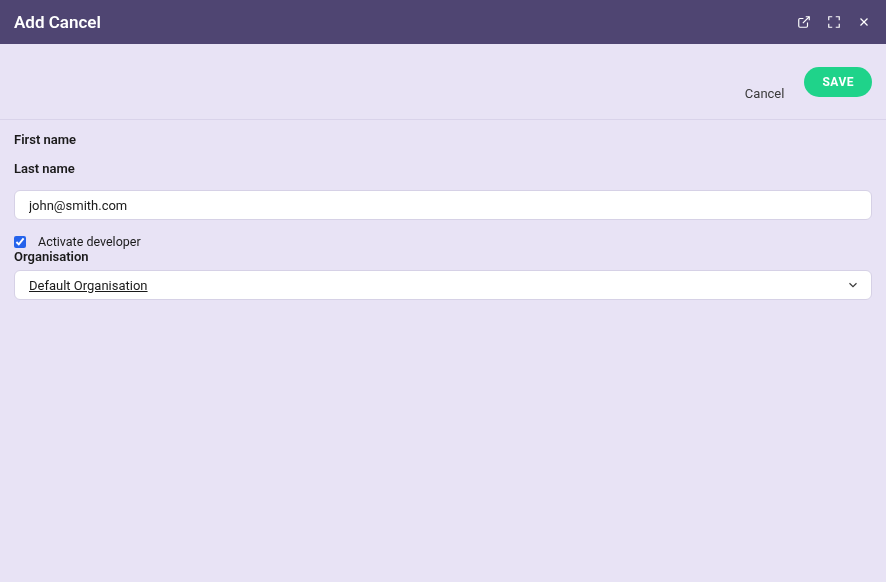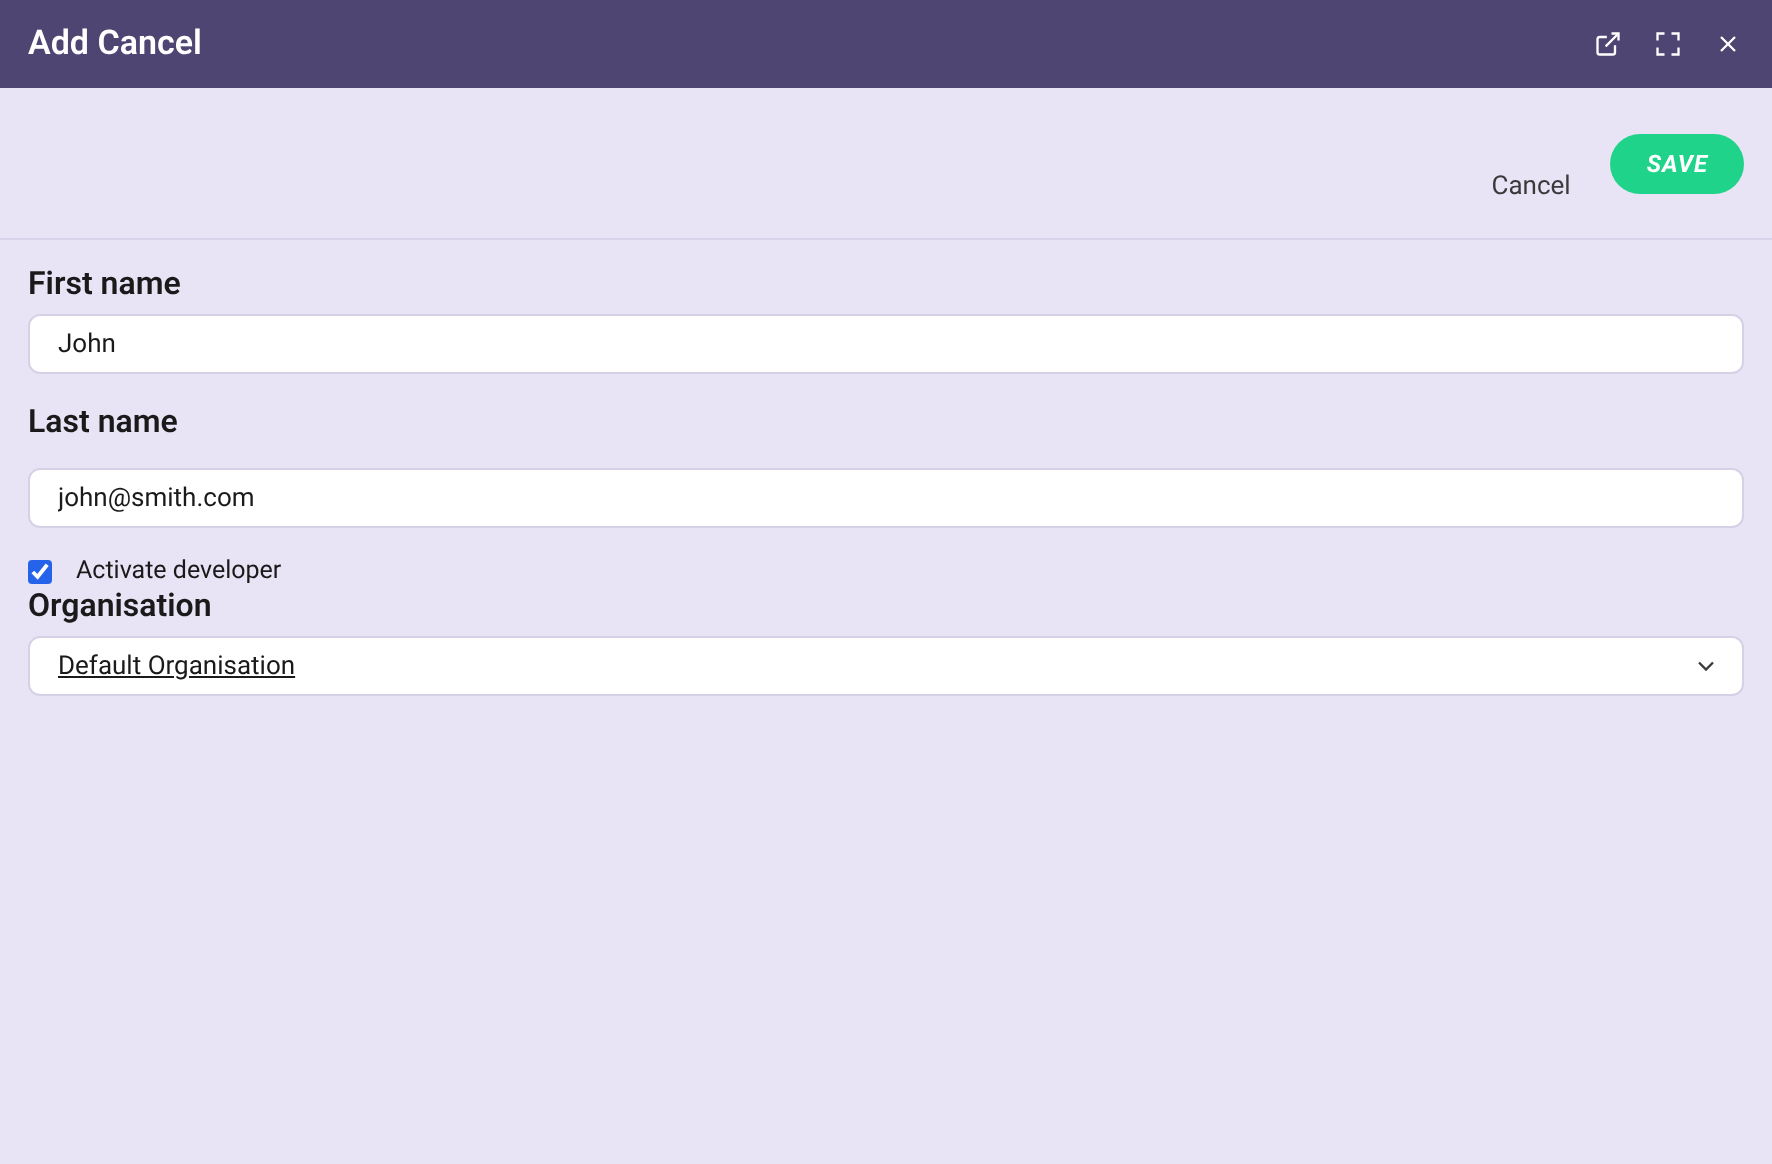--- a/index.html
+++ b/index.html
@@ -67,31 +67,30 @@
     .save-button {
       background: #1fd38a;
       color: #ffffff;
       font-size: 12px;
       font-weight: 700;
       letter-spacing: 0.5px;
       border: none;
       border-radius: 16px;
       padding: 8px 18px;
       cursor: pointer;
-      font-style: italic;
     }
     .form-body {
       padding: 12px 14px;
     }
     .form-group {
       margin-bottom: 14px;
     }
     .form-label {
       display: block;
-      font-size: 16px;
+      font-size: 13px;
       font-weight: 600;
       color: #1a1a1a;
       margin-bottom: 6px;
     }
     .form-input {
       width: 100%;
       height: 30px;
       border: 1px solid #d6d1e6;
       border-radius: 6px;
       background: #ffffff;
@@ -183,21 +182,20 @@
 
 <div class="action-bar">
   <span class="cancel-link">Cancel</span>
   <button class="save-button">SAVE</button>
 </div>
 
 <div class="form-body">
 
   <div class="form-group">
     <label class="form-label">First name</label>
-    <input type="text" class="form-input" value="John" style="">
   </div>
 
   <div class="form-group">
     <label class="form-label">Last name</label>
   </div>
 
   <div class="form-group">
     <input type="text" class="form-input" value="john@smith.com" style="">
   </div>
 

